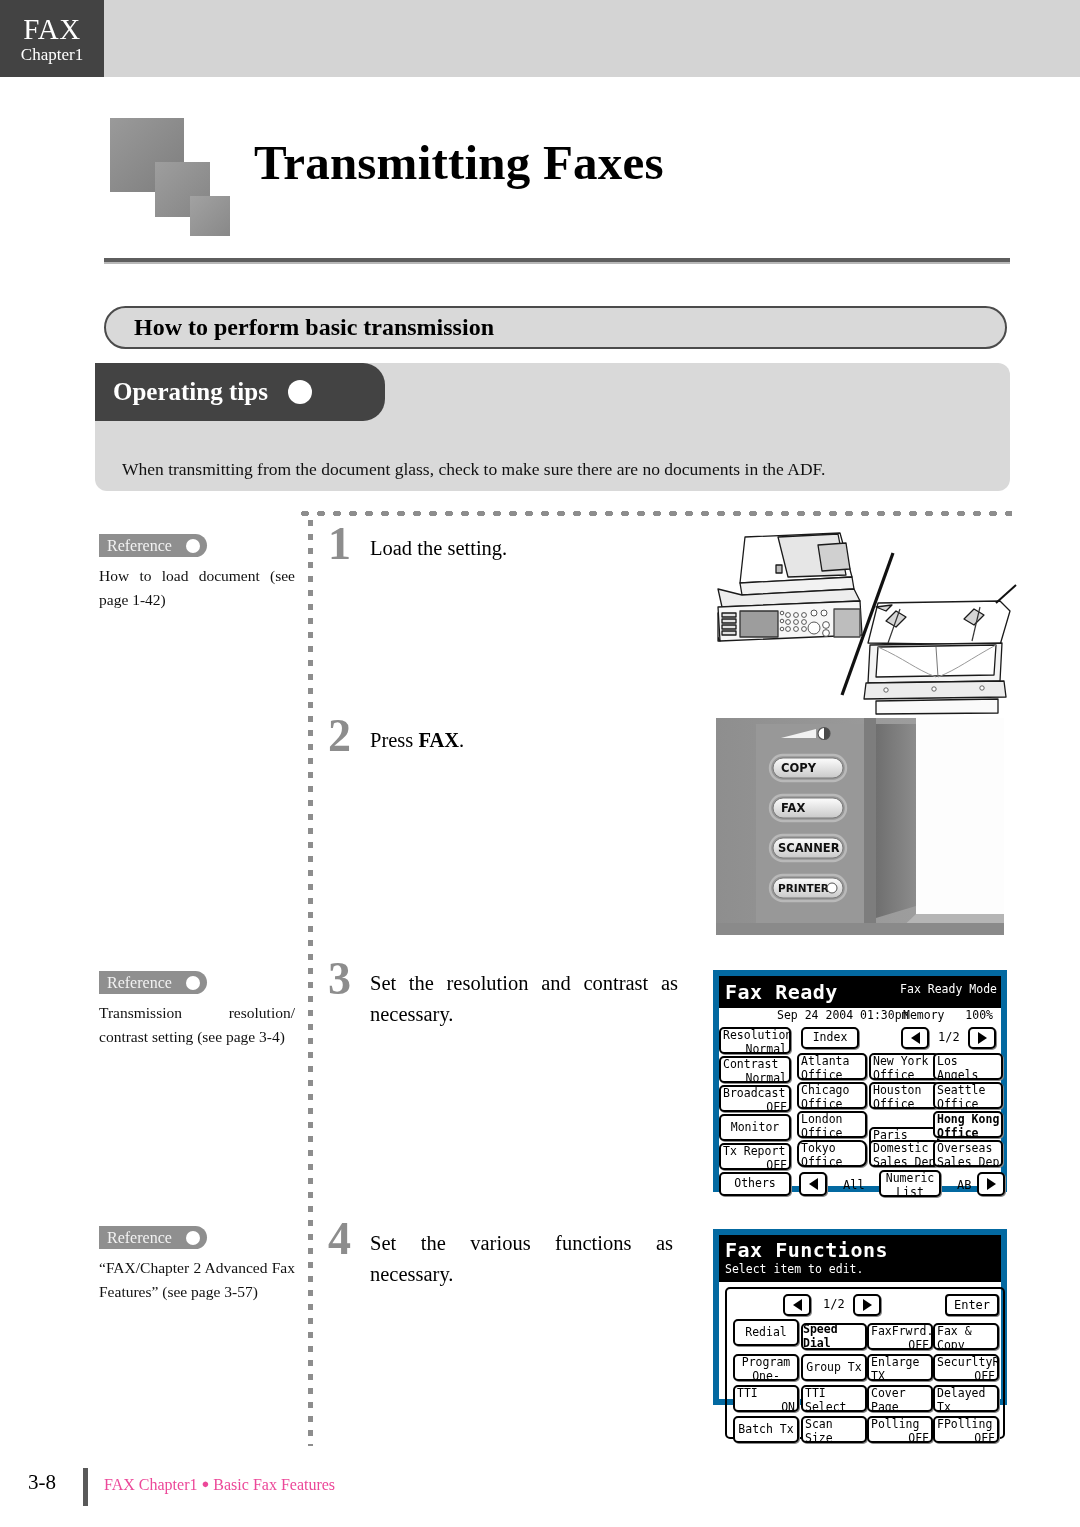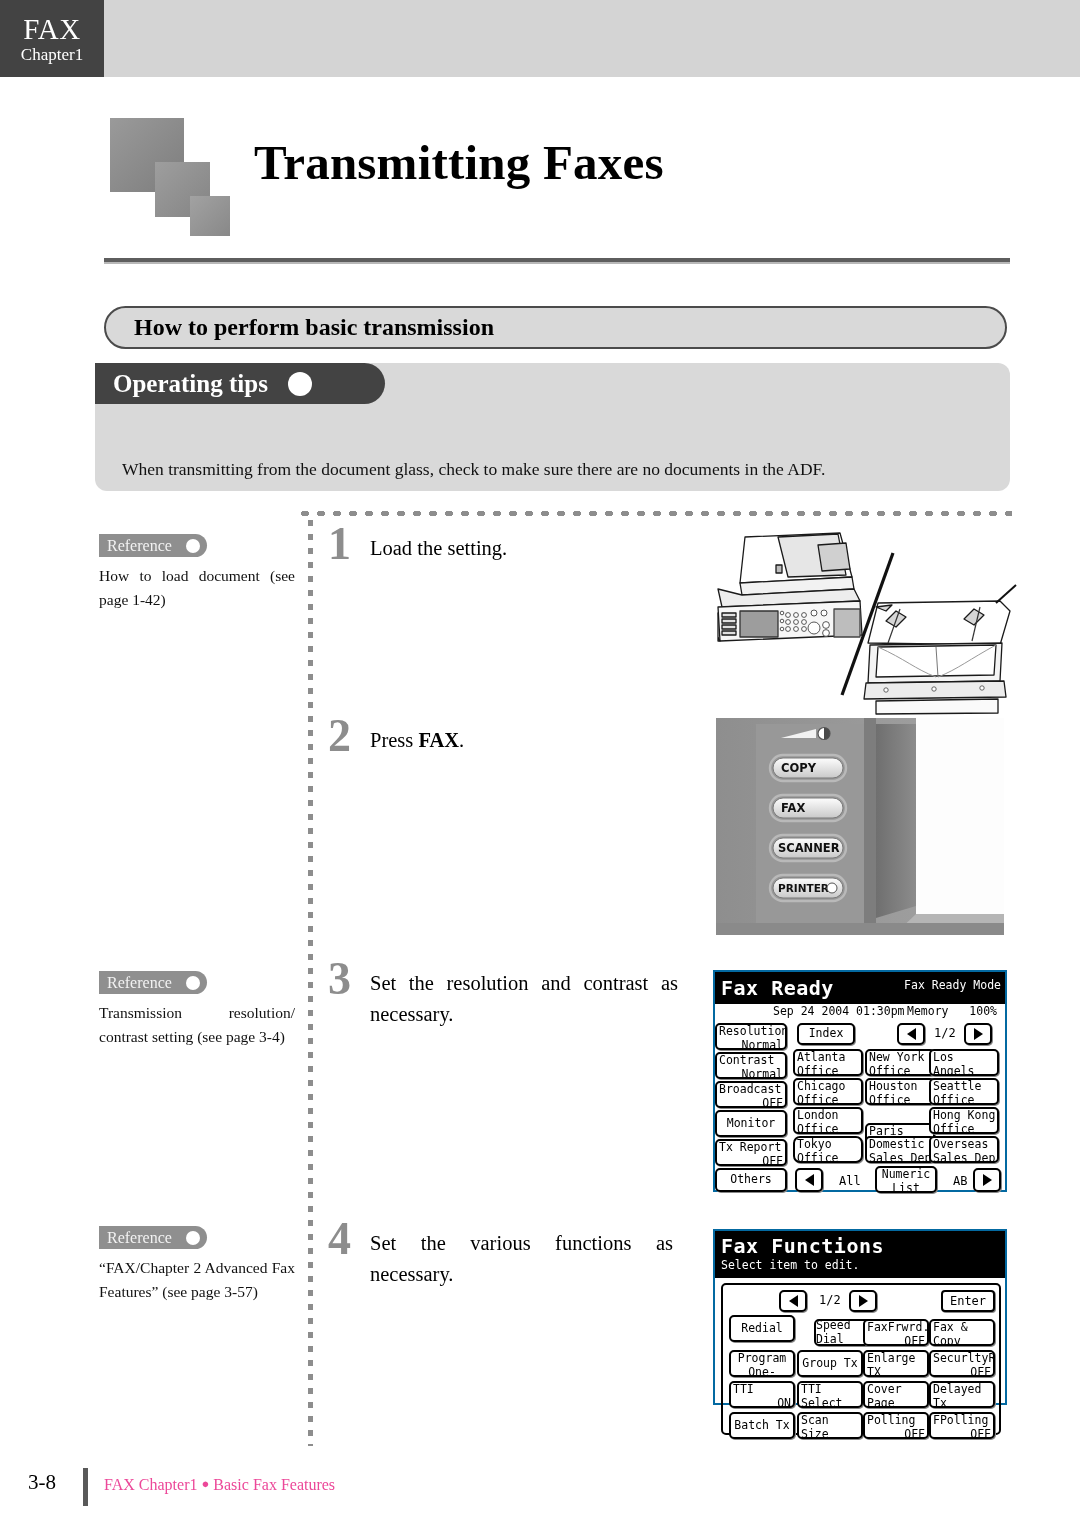--- a/index.html
+++ b/index.html
@@ -54,21 +54,21 @@
   .sect-pill span {
     font-size: 24px; font-weight: bold; color: #000; padding-left: 28px;
   }
 
   
   .tips-wrap {
     position: absolute; left: 95px; top: 363px; width: 915px; height: 128px;
     background: #d9d9d9; border-radius: 0 12px 12px 12px;
   }
   .tips-tab {
-    position: absolute; left: 95px; top: 363px; width: 290px; height: 41px;
+    position: absolute; left: 95px; top: 363px; width: 290px; height: 58px;
     background: #434343; border-radius: 0 22px 22px 0;
     display: flex; align-items: center;
   }
   .tips-tab .lbl { color: #fff; font-size: 25px; font-weight: bold; padding-left: 18px; }
   .tips-tab .dot {
     width: 24px; height: 24px; border-radius: 50%; background: #fff; margin-left: 20px;
   }
   .tips-line {
     position: absolute; left: 122px; font-size: 17.5px; color: #111; white-space: nowrap;
   }
@@ -122,21 +122,21 @@
 
   
   .ill1 { position: absolute; left: 700px; top: 525px; width: 320px; height: 190px; }
 
   
   .ill2 { position: absolute; left: 716px; top: 718px; width: 288px; height: 225px; }
 
   
   .lcd {
     position: absolute; background: #ffffff;
-    border: 2px solid #0369a1; font-family: "DejaVu Sans Mono", monospace;
+    border: 6px solid #0369a1; font-family: "DejaVu Sans Mono", monospace;
   }
   .lcd-title {
     background: #000; color: #fff; position: relative;
   }
   .lcd-title .big { font-size: 20px; font-weight: bold; letter-spacing: .5px; }
   .lcd-title .sub { font-size: 11.5px; }
   .lcd-title .right {
     position: absolute; right: 4px; font-size: 11.5px;
   }
 
@@ -477,21 +477,21 @@
           </div>
 
         <div class="k" style="left:78px;top:86px;">
             <span class="l1">London</span>
             <span class="l1">Office</span>
           </div>
         <div class="k" style="left:150px;top:86px;margin-top:16px;">
             <span class="l1">Paris</span>
             <span class="l1">Office</span>
           </div>
-        <div class="k" style="left:214px;top:86px;">
+        <div class="k" style="left:214px;top:86px;font-weight:bold;">
             <span class="l1">Hong Kong</span>
             <span class="l1">Office</span>
           </div>
 
         <div class="k" style="left:78px;top:115px;border-radius:7px;">
             <span class="l1">Tokyo</span>
             <span class="l1">Office</span>
           </div>
         <div class="k" style="left:150px;top:115px;">
             <span class="l1">Domestic</span>
@@ -534,21 +534,21 @@
       <div class="arrowbtn" style="left:126px;top:5px;width:28px;height:22px;">
         <i class="tri-r"></i>
       </div>
       <div class="enterk">
         <span>Enter</span>
       </div>
 
       <div class="k center" style="left:6px;top:30px;">
           <span>Redial</span>
         </div>
-      <div class="k center" style="left:91px;top:34px;">
+      <div class="k center" style="left:74px;top:34px;font-weight:bold;">
           <span>Speed Dial</span>
         </div>
       <div class="k" style="left:140px;top:34px;">
           <span class="l1">FaxFrwrd.</span>
           <span class="l2">OFF</span>
         </div>
       <div class="k" style="left:206px;top:34px;">
           <span class="l1">Fax &amp; Copy</span>
         </div>
 

